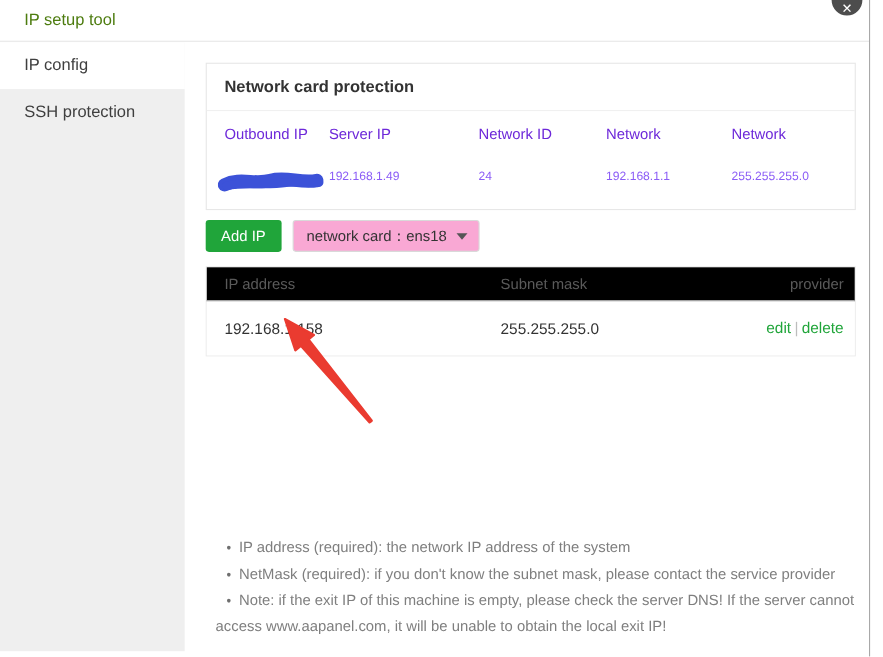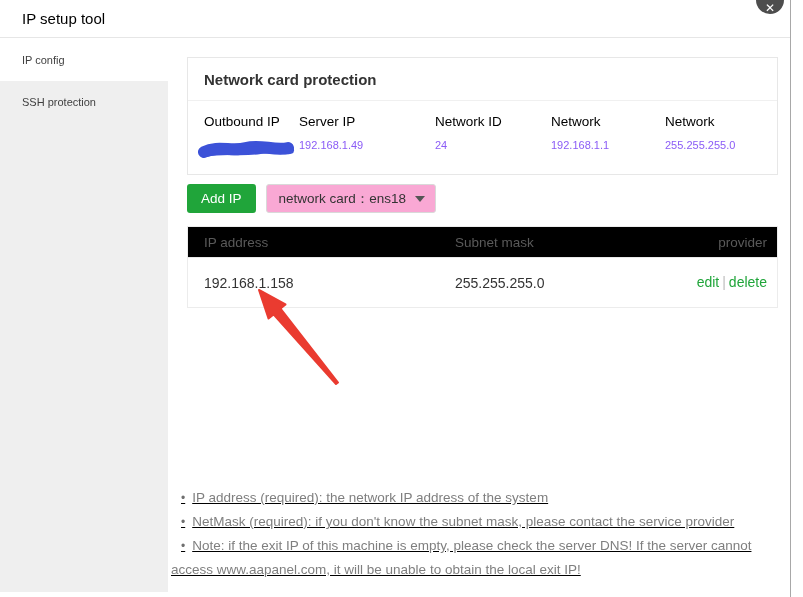--- a/index.html
+++ b/index.html
@@ -4,40 +4,40 @@
 <style>
   * { margin:0; padding:0; box-sizing:border-box; }
   html,body { width:803px; height:597px; background:#fff; font-family:"Liberation Sans", sans-serif; }
   #screen { position:relative; width:803px; height:597px; overflow:hidden; background:#fff; }
 
   
   .modal-right-edge { position:absolute; left:790px; top:0; width:1px; height:597px; background:#a8a8a8; }
 
   
   .hdr { position:absolute; left:0; top:0; width:790px; height:38px; background:#fff; border-bottom:1px solid #e6e6e6; }
-  .hdr-title { position:absolute; left:22px; top:0; line-height:38px; font-size:15px; color:#000000; }
+  .hdr-title { position:absolute; left:22px; top:0; line-height:38px; font-size:15px; color:#4d7c0f; }
   .close-btn { position:absolute; left:753px; top:-17px; width:34px; height:34px; border-radius:50%;
                background:#4d4d4d; border:3px solid #fff; color:#fff; font-size:12px; text-align:center;
                line-height:44px; cursor:pointer; z-index:5; }
 
   
   .sidebar { position:absolute; left:0; top:39px; width:168px; height:553px; background:#efefef; }
-  .side-item { height:42px; line-height:42px; padding-left:22px; font-size:11px; color:#3f3f3f; cursor:pointer; }
+  .side-item { height:42px; line-height:42px; padding-left:22px; font-size:15px; color:#3f3f3f; cursor:pointer; }
   .side-item.active { background:#fff; }
 
   
   .main { position:absolute; left:168px; top:39px; width:622px; height:558px; background:#fff; }
 
   
   .panel { margin:18px 12px 0 19px; border:1px solid #e7e7e7; background:#fff; }
   .panel-title { padding:13px 16px 12px 16px; font-size:15px; font-weight:bold; color:#333;
                  border-bottom:1px solid #f0f0f0; }
   .panel-fields { display:flex; padding:13px 16px 17px 16px; }
   .pf { flex:0 0 auto; }
-  .pf-label { font-size:13.5px; color:#000000; margin-bottom:10px; }
+  .pf-label { font-size:13.5px; color:#6d28d9; margin-bottom:26px; }
   .pf-value { font-size:11px; color:#8b5cf6; height:18px; }
   .w1{width:95px;} .w2{width:136px;} .w3{width:116px;} .w4{width:114px;} .w5{width:110px;}
   .scribble { margin-left:-6px; display:block; }
 
   
   .toolbar { margin:9px 0 0 19px; display:flex; align-items:center; gap:10px; }
   .btn-green { background:#20a53a; color:#fff; border:none; border-radius:3px; height:29px;
                padding:0 14px; font-size:13.5px; font-family:"Liberation Sans",sans-serif; cursor:pointer; }
   .select-box { height:29px; border:1px solid #d9d9d9; border-radius:3px; background:#f9a8d4;
                 display:flex; align-items:center; gap:9px; padding:0 10px 0 12px; font-size:13.5px;
@@ -53,21 +53,21 @@
   .c1 { flex:0 0 267px; padding-left:16px; }
   .c2 { flex:1 1 auto; }
   .c3 { flex:0 0 92px; padding-right:10px; text-align:right; word-break:break-all; line-height:19px; }
   .op-link { color:#20a53a; text-decoration:none; cursor:pointer; }
   .op-sep { color:#bdbdbd; margin:0 3px; }
 
   
   .arrow-svg { position:absolute; left:248px; top:283px; z-index:4; }
 
   
-  .notes { position:absolute; left:171px; top:486px; width:600px;text-decoration:underline; }
+  .notes { position:absolute; left:196px; top:486px; width:600px; }
   .note { font-size:13.5px; color:#7f7f7f; line-height:24px; text-indent:10px; }
   .note .dot { color:#6f6f6f; margin-right:7px; font-size:12px; }
 </style>
 </head>
 <body>
 
 <div id="screen">
 
   <div class="hdr">
     <div class="hdr-title">IP setup tool</div>

